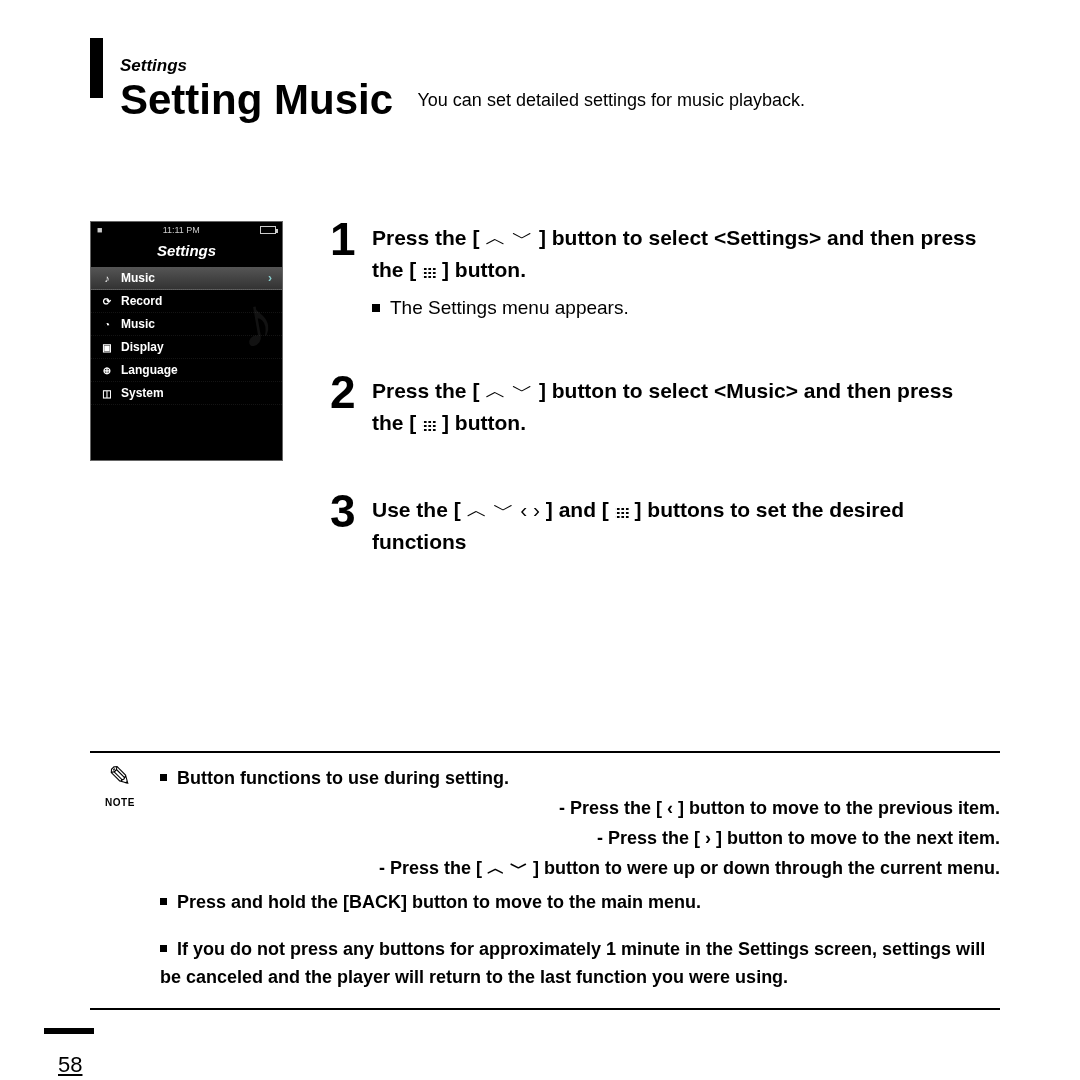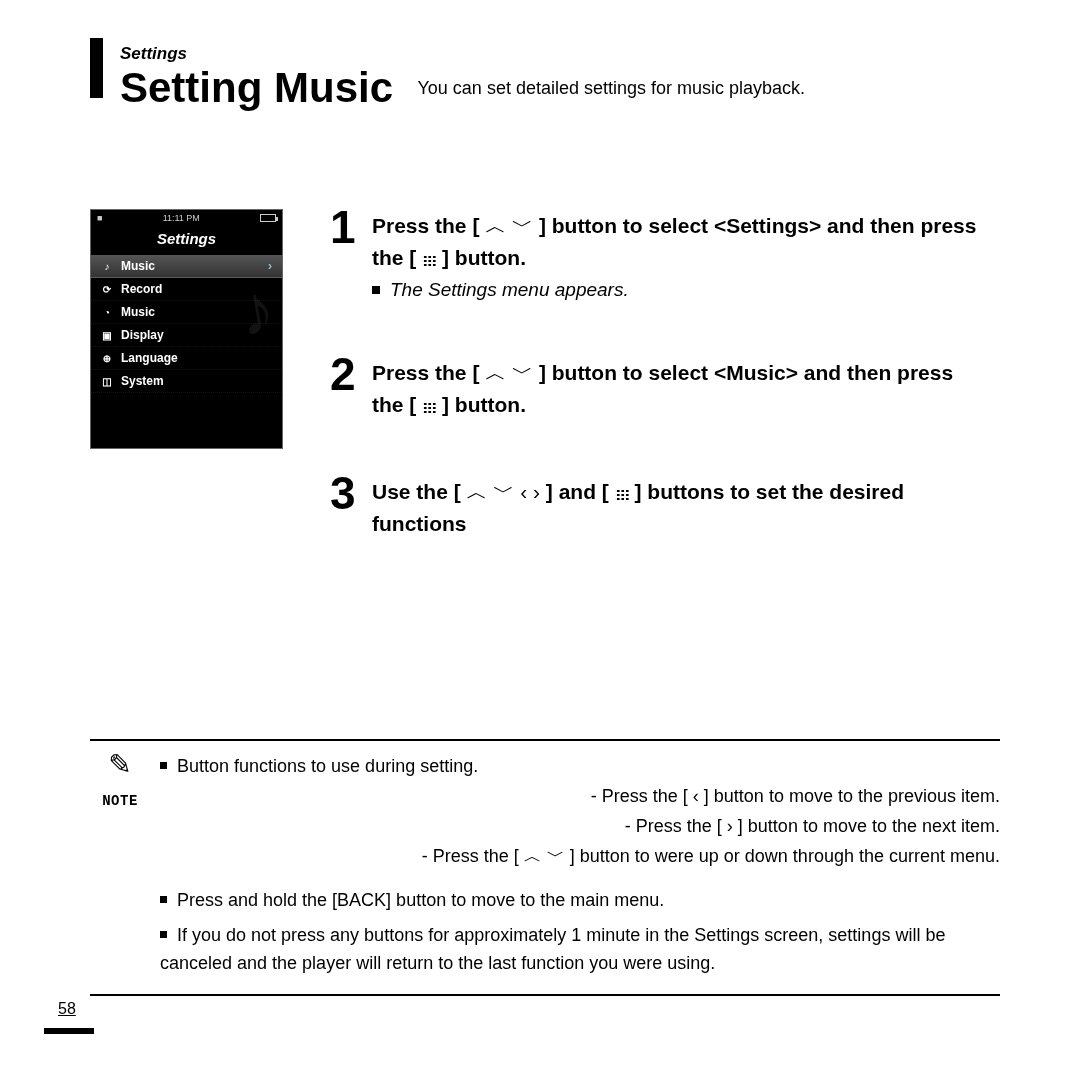--- a/index.html
+++ b/index.html
@@ -7,21 +7,21 @@
     width: 1080px;
     height: 1080px;
     background: #fff;
     font-family: Arial, Helvetica, sans-serif;
     position: relative;
     color: #000;
   }
   .page {
     position: absolute;
     left: 90px;
-    top: 44px;
+    top: 56px;
     width: 910px;
   }
   
   .sidebar-bar {
     position: absolute;
     left: 90px;
     top: 38px;
     width: 13px;
     height: 60px;
     background: #000;
@@ -128,22 +128,21 @@
     min-width: 34px;
   }
   .step-body { padding-top: 6px; }
   .step-title {
     font-size: 21px;
     font-weight: bold;
     line-height: 1.5;
   }
   .step-sub {
     font-size: 19px;
-    margin-top: 6px;
-    font-style: italic;
+    margin-top: 12px;
   }
   .bullet-sq {
     display: inline-block;
     width: 8px; height: 8px;
     background: #000;
     margin-right: 10px;
     vertical-align: 2px;
   }
   .icon-chevron { font-weight: normal; }
   .icon-grid {
@@ -178,39 +177,38 @@
     left: 0;
     top: 10px;
     width: 60px;
     text-align: center;
   }
   .note-pencil {
     font-size: 28px;
     line-height: 1;
   }
   .note-label {
-    font-size: 14px;
+    font-size: 10px;
     font-weight: bold;
     letter-spacing: 0.5px;
-    margin-top: 12px;
-    font-family: Liberation Mono, monospace;
+    margin-top: 4px;
   }
   .note-content {
     margin-left: 70px;
   }
   .note-content ul { list-style: none; }
-  .note-li { margin-bottom: 2px; }
+  .note-li { margin-bottom: 2px; font-weight: bold; }
   .note-sub { margin-left: 2px; text-align: right; }
   .note-content .bullet-sq { width: 7px; height: 7px; vertical-align: 3px; }
 
   .page-number {
     position: absolute;
     left: 58px;
-    top: 1000px;
-    font-size: 16px;
+    top: 1052px;
+    font-size: 22px;
     text-decoration: underline;
   }
   .footer-bar {
     position: absolute;
     left: 44px;
     top: 1028px;
     width: 50px;
     height: 6px;
     background: #000;
   }
@@ -313,24 +311,24 @@
         </li>
         <li class="note-li note-sub">
           <span>- Press the [ </span><span>‹</span><span> ] button to move to the previous item.</span>
         </li>
         <li class="note-li note-sub">
           <span>- Press the [ </span><span>›</span><span> ] button to move to the next item.</span>
         </li>
         <li class="note-li note-sub">
           <span>- Press the [ </span><span>︿ ﹀</span><span> ] button to were up or down through the current menu.</span>
         </li>
-        <li class="note-li" style="margin-top:16px;">
+        <li class="note-li" style="margin-top:6px;">
           <span class="bullet-sq"></span><span>Press and hold the [BACK] button to move to the main menu.</span>
         </li>
-        <li class="note-li" style="margin-top:8px;">
+        <li class="note-li" style="margin-top:20px;">
           <span class="bullet-sq"></span><span>If you do not press any buttons for approximately 1 minute in the Settings screen, settings will be canceled and the player will return to the last function you were using.</span>
         </li>
       </ul>
     </div>
   </div>
 
 </div>
 
 <div class="page-number">58</div>
 <div class="footer-bar"></div>

